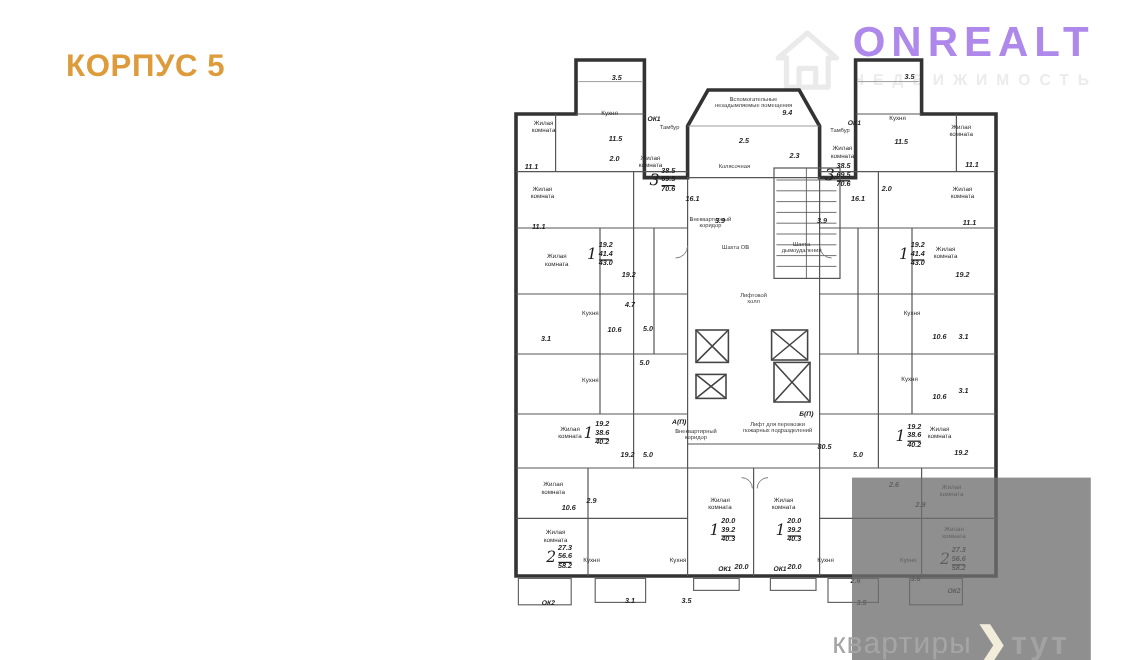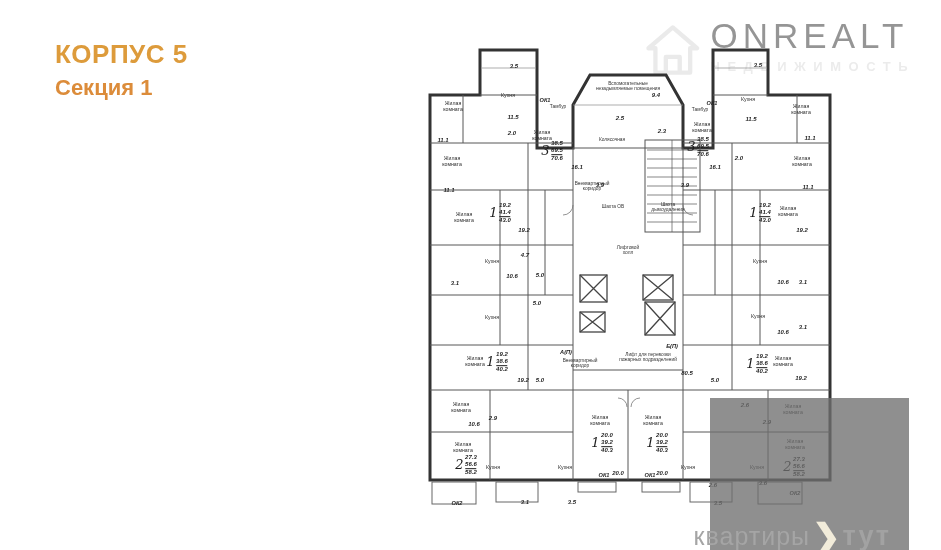--- a/index.html
+++ b/index.html
@@ -10,21 +10,21 @@
   
   .title-block{position:absolute;left:55px;top:40px;line-height:1.1;}
   .t1{font-size:26px;font-weight:bold;color:#DD9B3B;letter-spacing:0.5px;}
   .t2{font-size:22px;font-weight:bold;color:#DC8C3A;margin-top:7px;}
   .t3{font-size:16px;font-weight:bold;color:#141414;margin-top:8px;}
 
   
   .onrealt{position:absolute;left:645px;top:18px;width:270px;display:flex;align-items:flex-start;
            opacity:0.55;z-index:0;pointer-events:none;}
   .onrealt .txt{margin-left:10px;}
-  .onrealt .brand{font-size:35px;font-weight:normal;color:#404040;letter-spacing:5px;line-height:1;}
+  .onrealt .brand{font-size:35px;font-weight:bold;color:#6d28d9;letter-spacing:5px;line-height:1;}
   .onrealt .sub{display:block;font-size:13px;font-weight:bold;color:#dcdcdc;letter-spacing:7.5px;margin-top:6px;}
 
   
   .plan{position:absolute;left:428px;top:30px;width:404px;height:482px;z-index:1;}
   .plan svg{position:absolute;left:0;top:0;}
   .layer{position:absolute;left:0;top:0;width:100%;height:100%;}
   .plbl{position:absolute;transform:translate(-50%,-50%);white-space:pre-line;text-align:center;
         color:#2c2c2c;line-height:1.08;}
   .plbl.r,.plbl.k{font-size:5.2px;}
   .plbl.t{font-size:4.8px;color:#343434;}
@@ -45,21 +45,20 @@
   .kvbox .chev{font-size:34px;font-weight:bold;color:#F2ECDA;line-height:0.8;margin:0 2px;}
   .kvbox .w2{font-size:27px;font-weight:bold;color:#a2a2a2;letter-spacing:2px;}
 </style>
 </head>
 <body>
 
 <div class="page">
 
   <div class="title-block">
     <div class="t1">КОРПУС 5</div>
-    <div class="t2">Секция 1</div>
   </div>
 
   <div class="onrealt">
     <svg width="64" height="64" viewBox="0 0 64 64">
       <path d="M32 6 L60 30 L52 30 L52 58 L12 58 L12 30 L4 30 Z M24 58 L24 40 L40 40 L40 58" fill="none" stroke="#dadada" stroke-width="5" stroke-linejoin="round"></path>
     </svg>
     <div class="txt">
       <span class="brand">ONREALT</span>
       <span class="sub">НЕДВИЖИМОСТЬ</span>
     </div>

